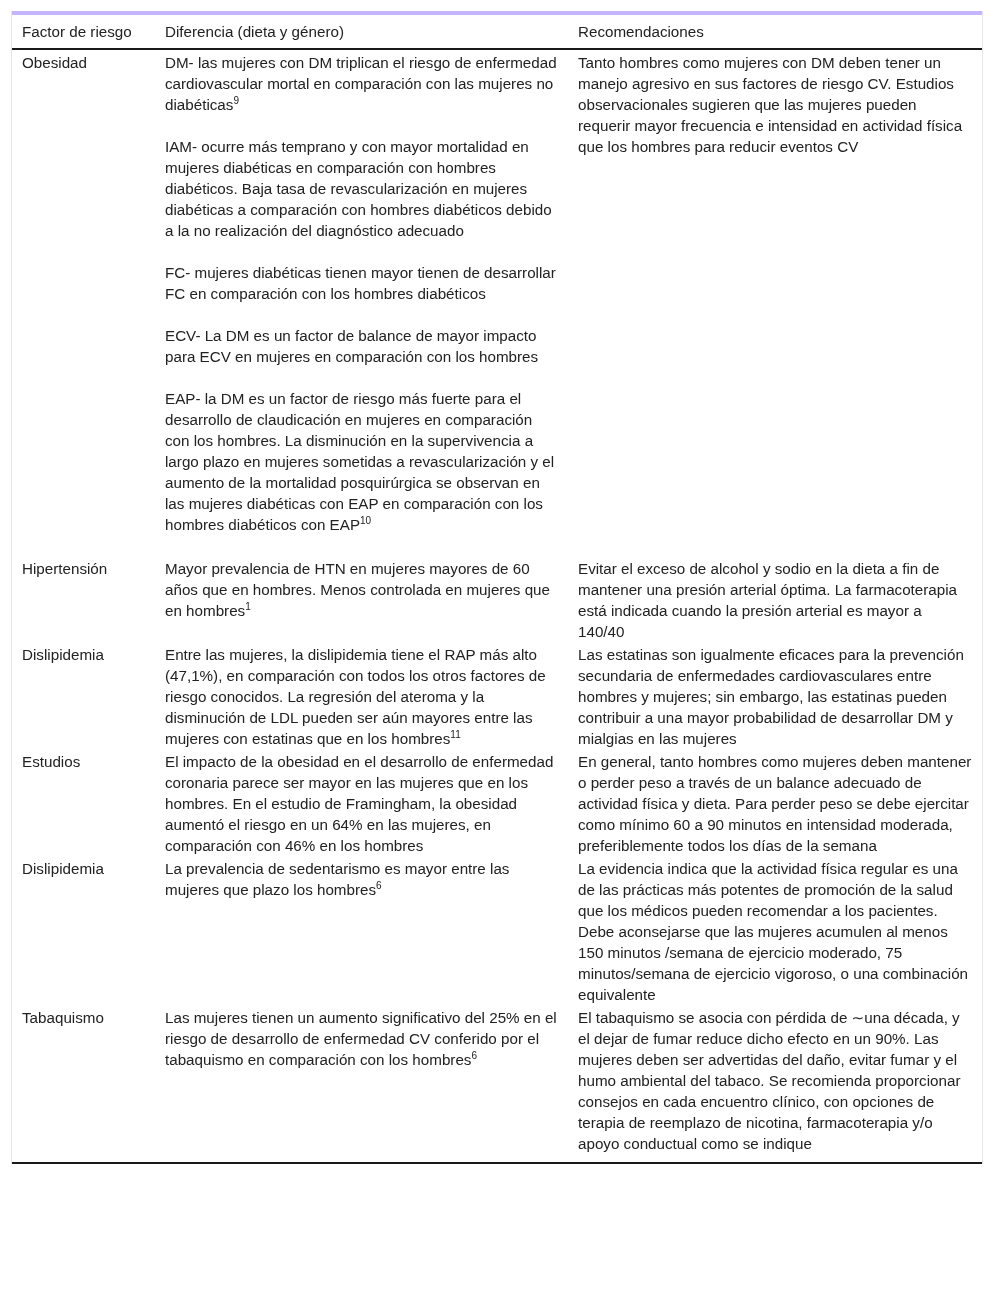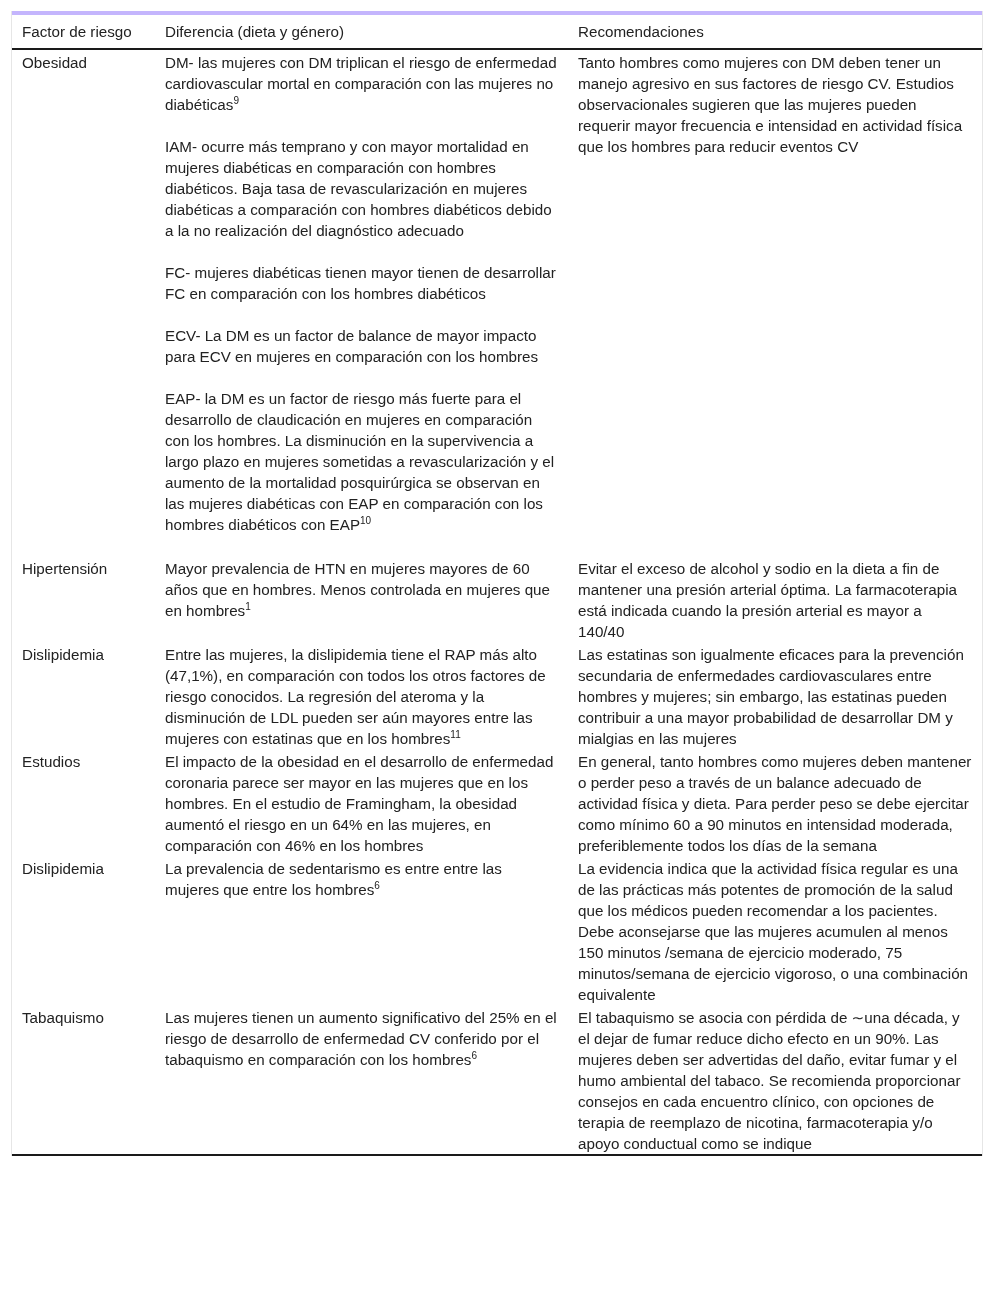--- a/index.html
+++ b/index.html
@@ -43,21 +43,21 @@
   }
   td {
     vertical-align: top;
     padding: 2px 10px 0px 10px;
   }
   col.c1 { width: 143px; }
   col.c2 { width: 413px; }
   col.c3 { width: 414px; }
   .para { margin: 0; }
   .para + .para { margin-top: 21px; }
-  .last-pad td { }
+  .last-pad td { padding-bottom: 8px; }
   .diab td { padding-bottom: 21px; }
   sup { font-size: 10px; line-height: 0; vertical-align: super; }
 </style>
 </head>
 <body>
 
 <div class="table-wrap">
   <table>
     <colgroup>
         <col class="c1">
@@ -100,21 +100,21 @@
         <tr>
           <td>Estudios</td>
           <td>
             <p class="para"><span>El impacto de la obesidad en el desarrollo de enfermedad coronaria parece ser mayor en las mujeres que en los hombres. En el estudio de Framingham, la obesidad aumentó el riesgo en un 64% en las mujeres, en comparación con 46% en los hombres</span></p>
           </td>
           <td>En general, tanto hombres como mujeres deben mantener o perder peso a través de un balance adecuado de actividad física y dieta. Para perder peso se debe ejercitar como mínimo 60 a 90 minutos en intensidad moderada, preferiblemente todos los días de la semana</td>
         </tr>
         <tr>
           <td>Dislipidemia</td>
           <td>
-            <p class="para"><span>La prevalencia de sedentarismo es entre entre las mujeres que entre los hombres</span><sup>6</sup></p>
+            <p class="para"><span>La prevalencia de sedentarismo es mayor entre las mujeres que plazo los hombres</span><sup>6</sup></p>
           </td>
           <td>La evidencia indica que la actividad física regular es una de las prácticas más potentes de promoción de la salud que los médicos pueden recomendar a los pacientes. Debe aconsejarse que las mujeres acumulen al menos 150 minutos /semana de ejercicio moderado, 75 minutos/semana de ejercicio vigoroso, o una combinación equivalente</td>
         </tr>
         <tr class="last-pad">
           <td>Tabaquismo</td>
           <td>
             <p class="para"><span>Las mujeres tienen un aumento significativo del 25% en el riesgo de desarrollo de enfermedad CV conferido por el tabaquismo en comparación con los hombres</span><sup>6</sup></p>
           </td>
           <td>El tabaquismo se asocia con pérdida de ∼una década, y el dejar de fumar reduce dicho efecto en un 90%. Las mujeres deben ser advertidas del daño, evitar fumar y el humo ambiental del tabaco. Se recomienda proporcionar consejos en cada encuentro clínico, con opciones de terapia de reemplazo de nicotina, farmacoterapia y/o apoyo conductual como se indique</td>
         </tr>

